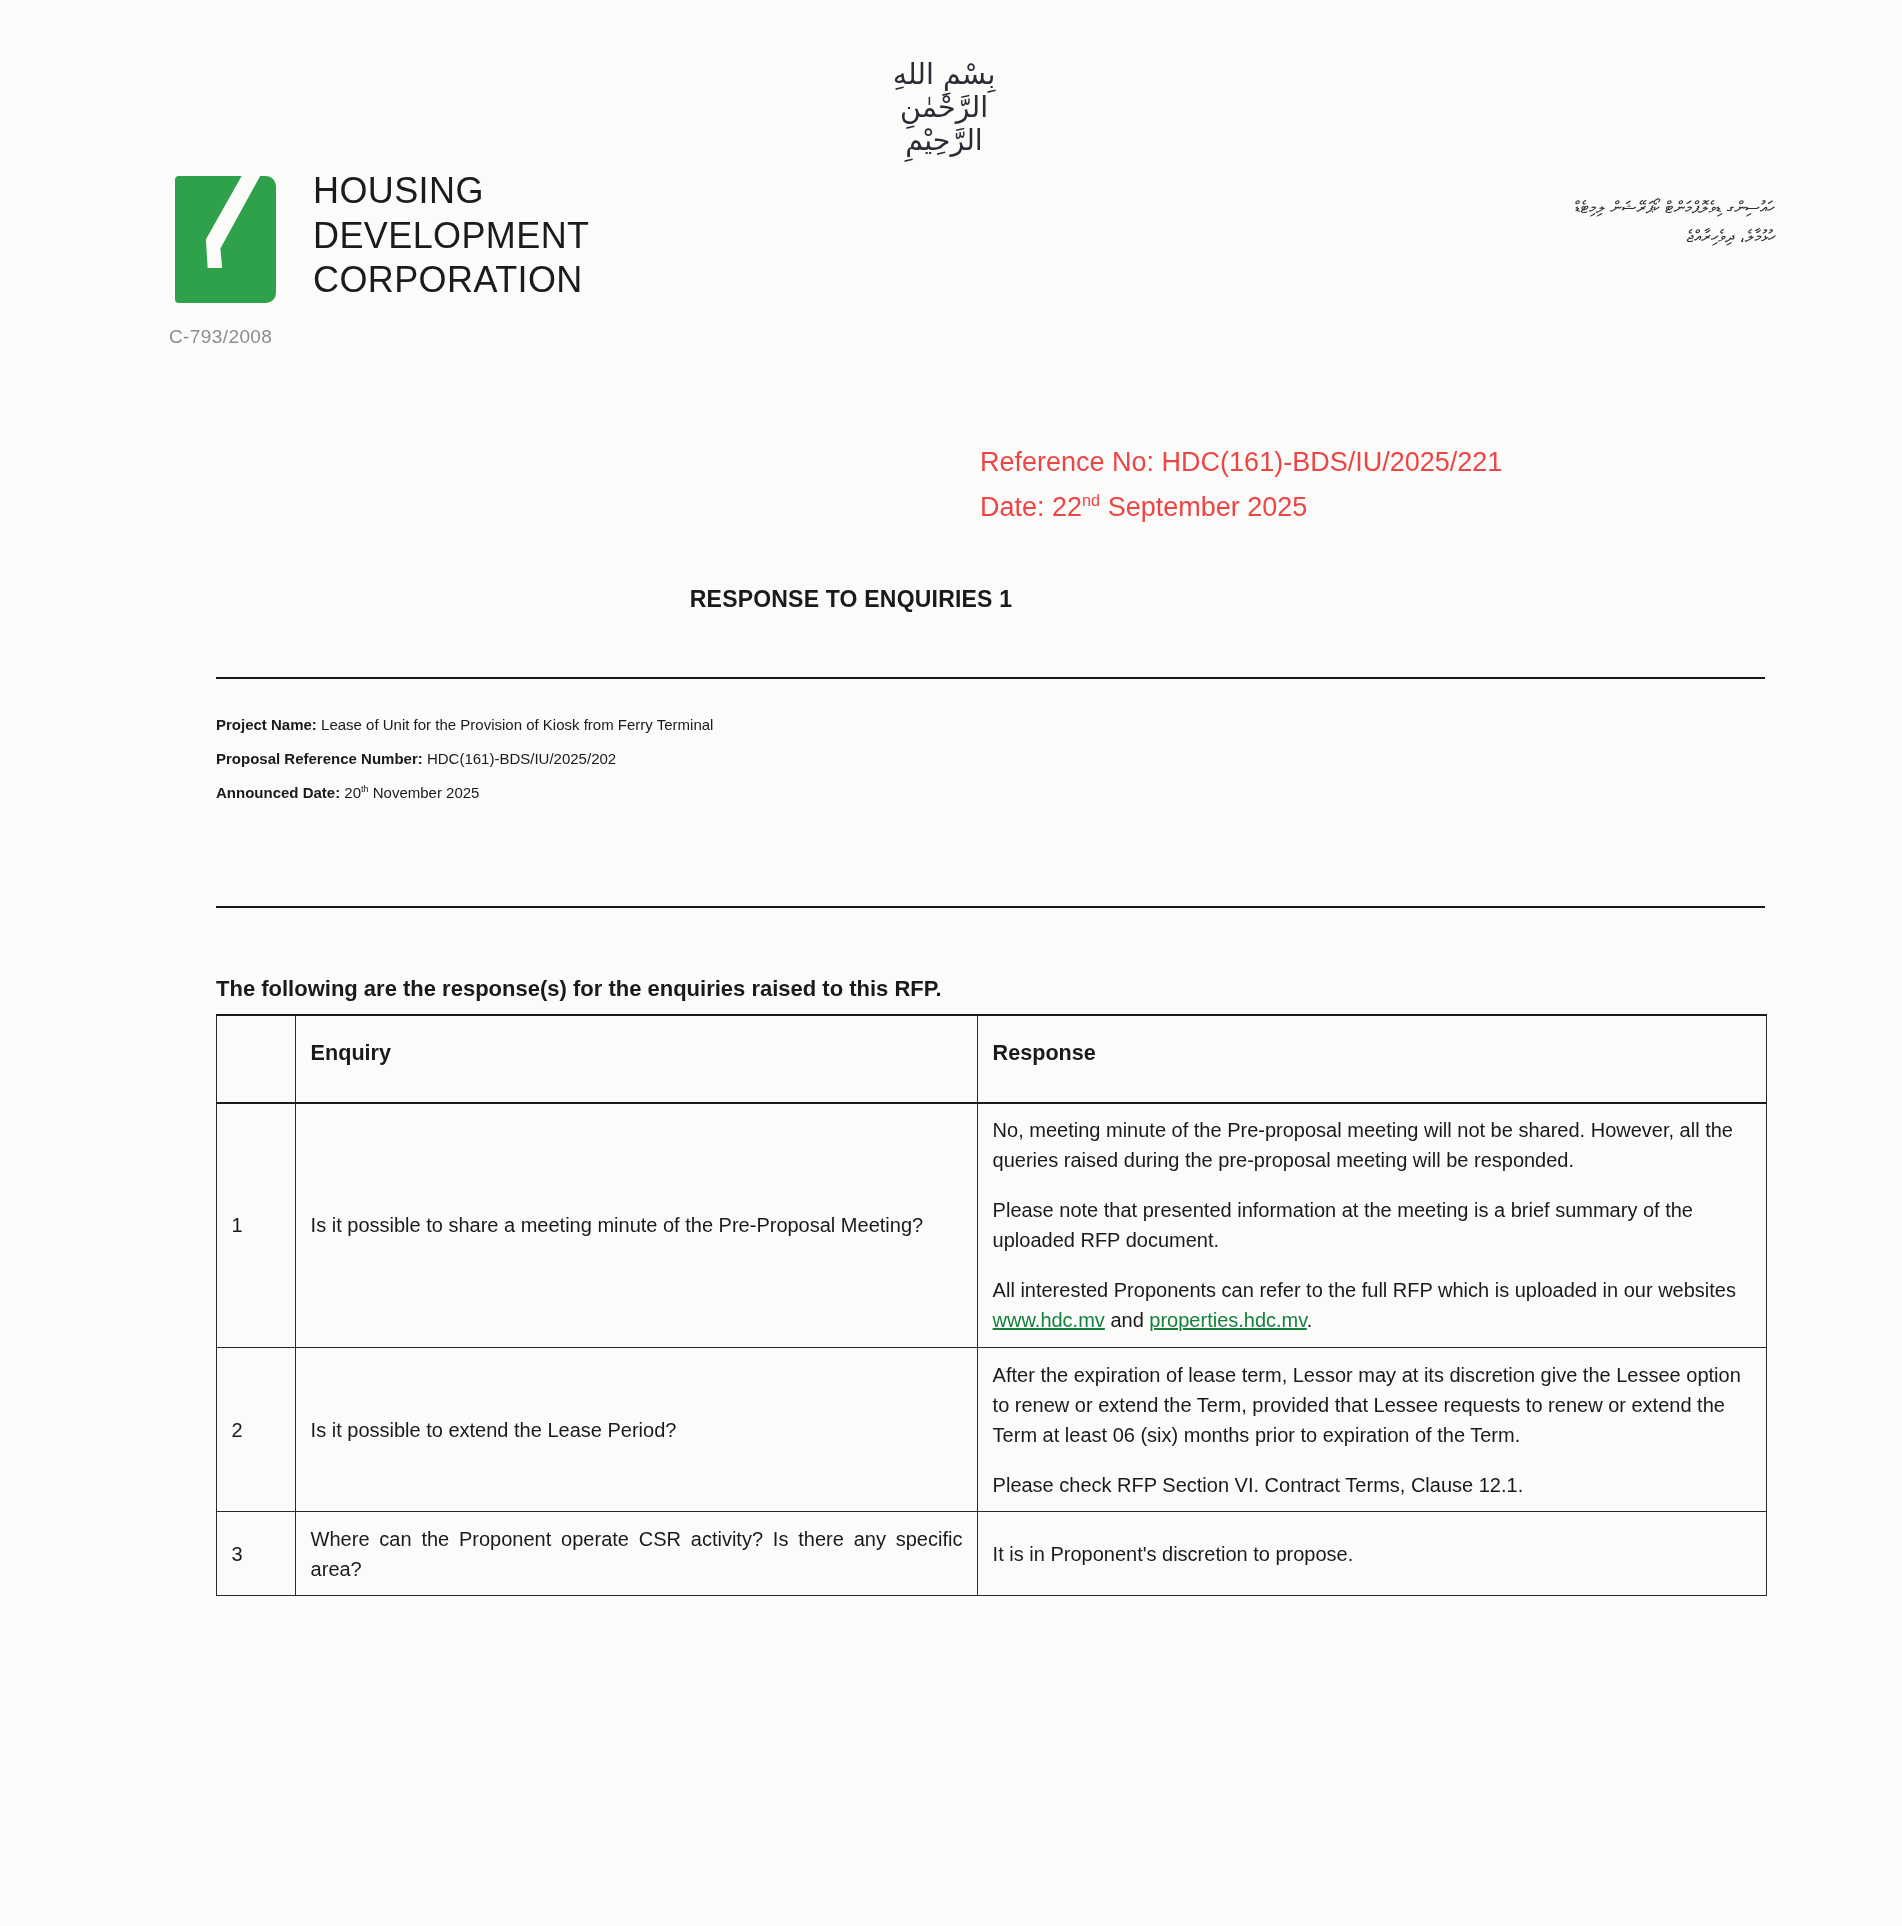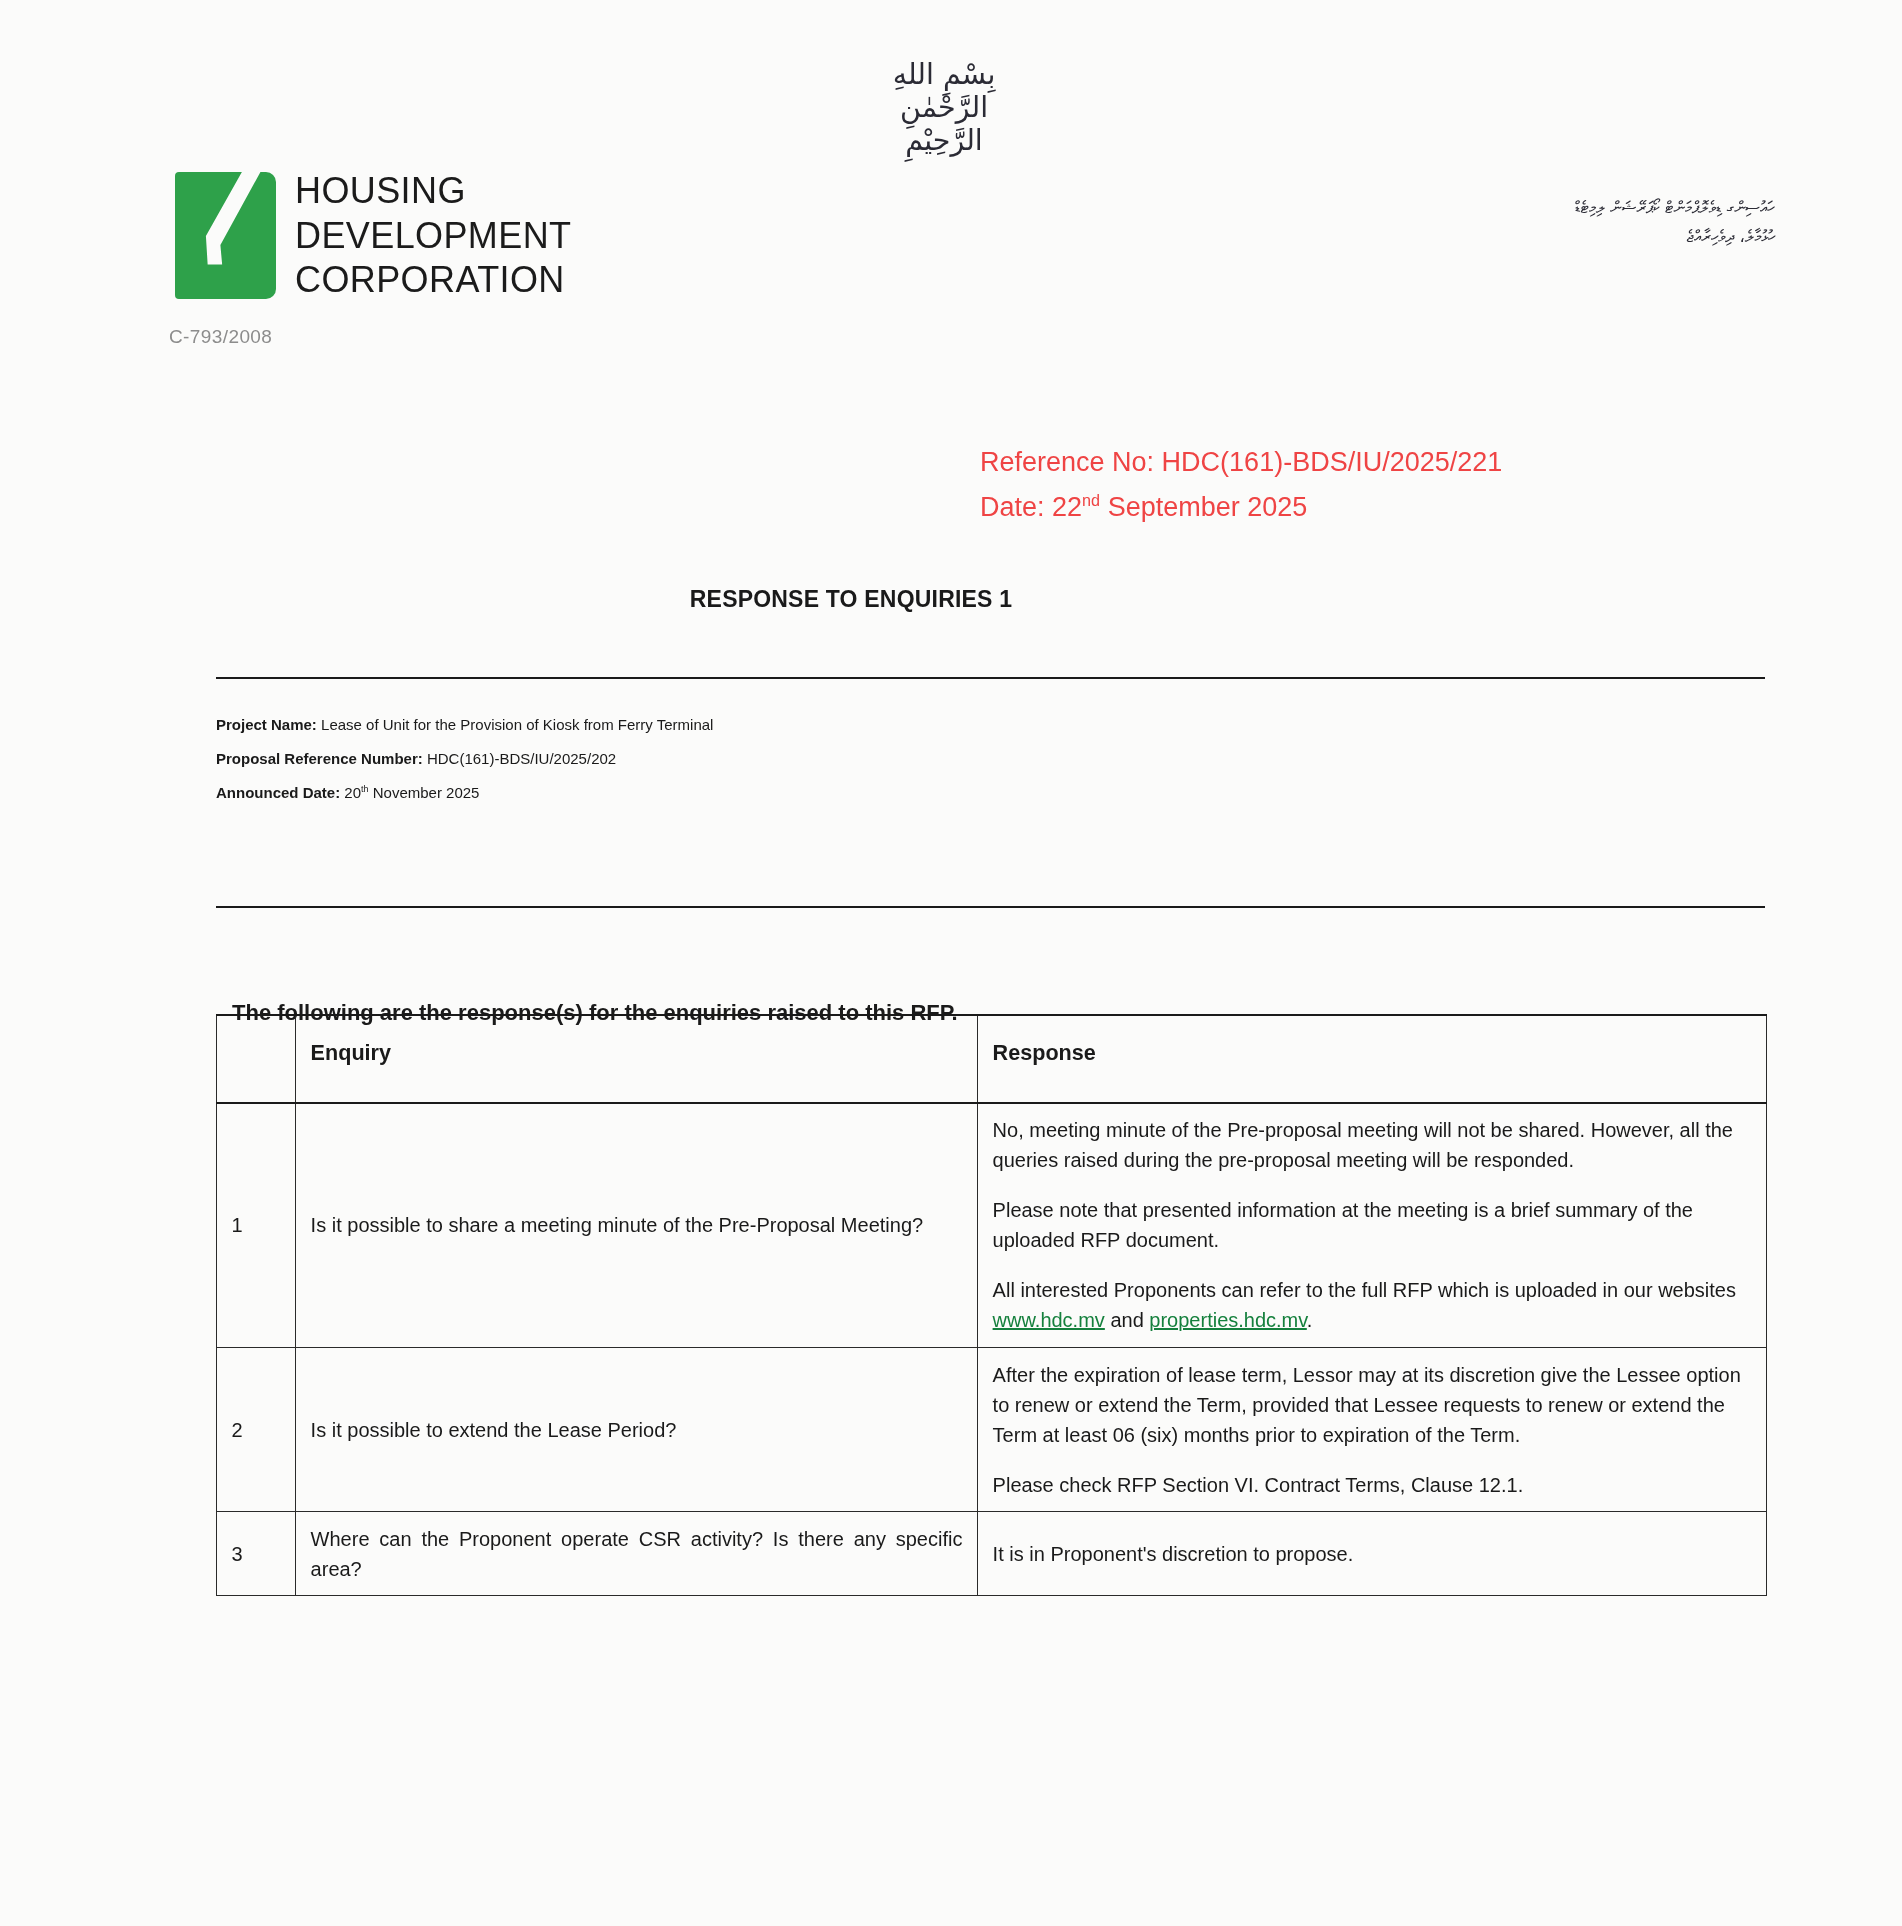--- a/index.html
+++ b/index.html
@@ -29,21 +29,22 @@
     color: #2b2b35;
     direction: rtl;
   }
 
   
   .letterhead {
     position: absolute;
     top: 169px;
     left: 175px;
     display: flex;
-    align-items: center;
+    align-items: flex-end;
+    gap: 18px;
   }
   .logo-mark {
     position: relative;
     width: 101px;
     height: 127px;
     flex: 0 0 auto;
   }
   .logo-mark .slab {
     position: absolute;
     inset: 0;
@@ -130,25 +131,24 @@
     top: 717px;
     left: 216px;
     font-size: 15px;
     line-height: 1.0;
   }
   .meta .row { margin-bottom: 19px; }
   .meta b { font-weight: bold; }
 
   .intro {
     position: absolute;
-    top: 1000px;
+    top: 976px;
     left: 216px;
     font-size: 22px;
     font-weight: bold;
-    margin-left: 16px;
   }
 
   
   table.qa {
     position: absolute;
     top: 1014px;
     left: 216px;
     width: 1549px;
     border-collapse: collapse;
     table-layout: fixed;

